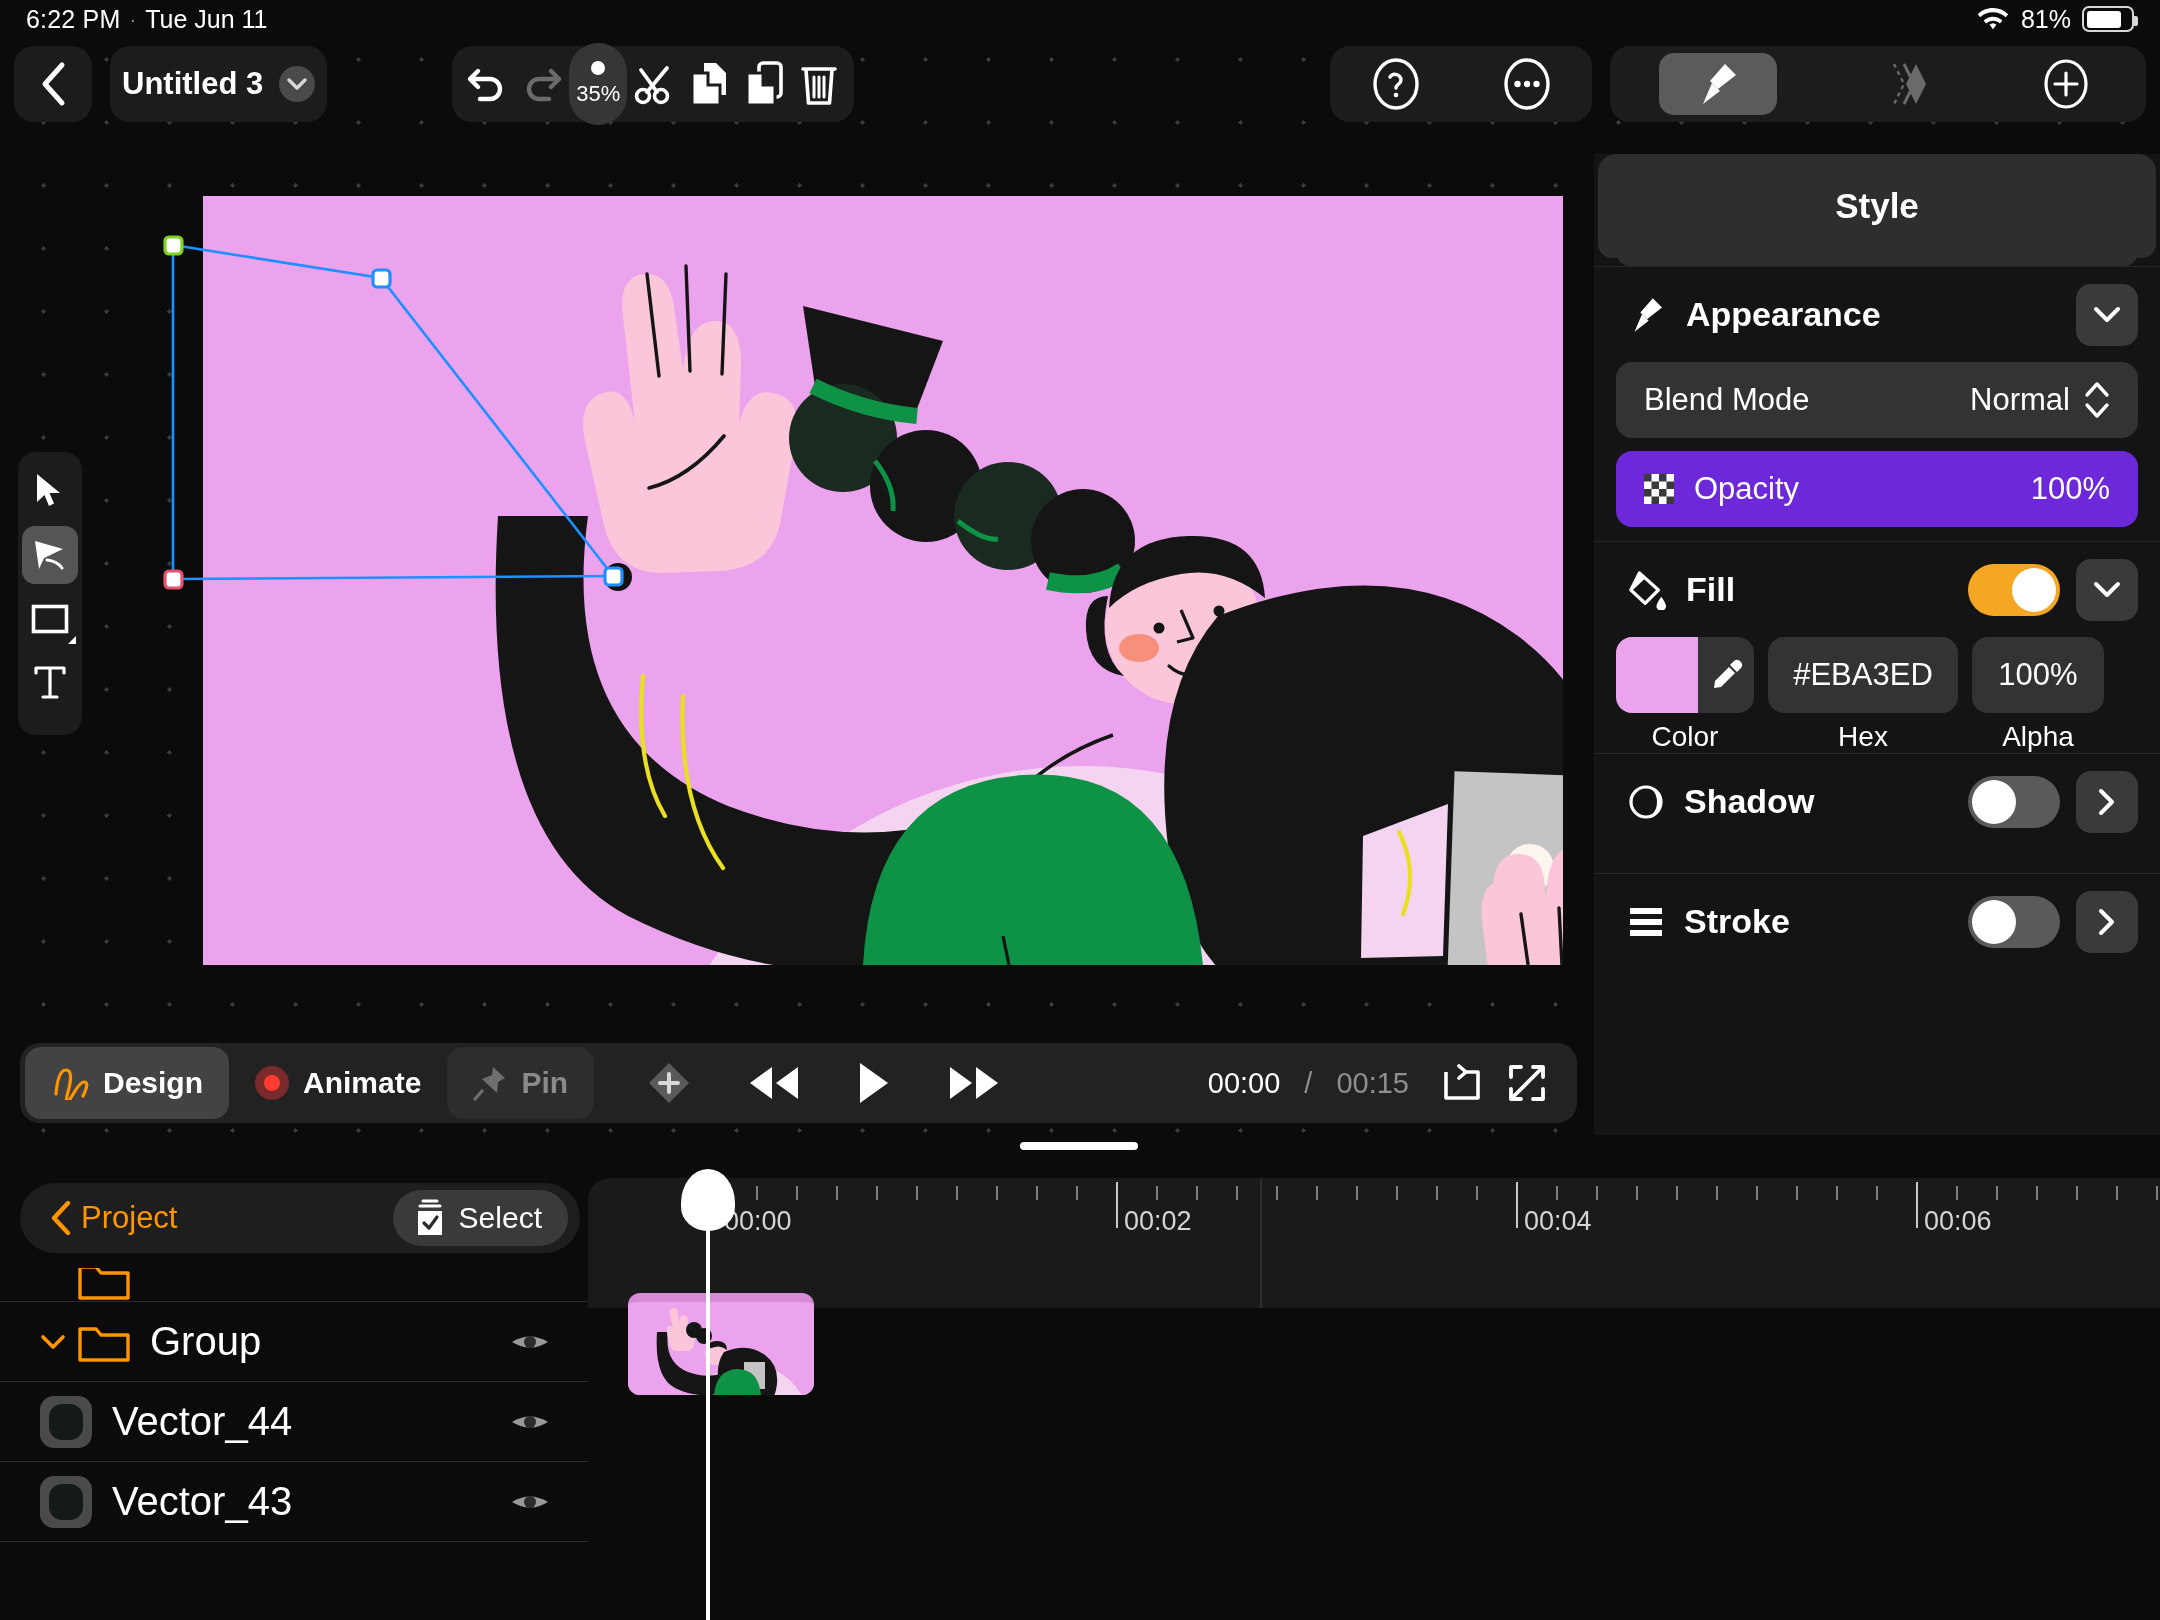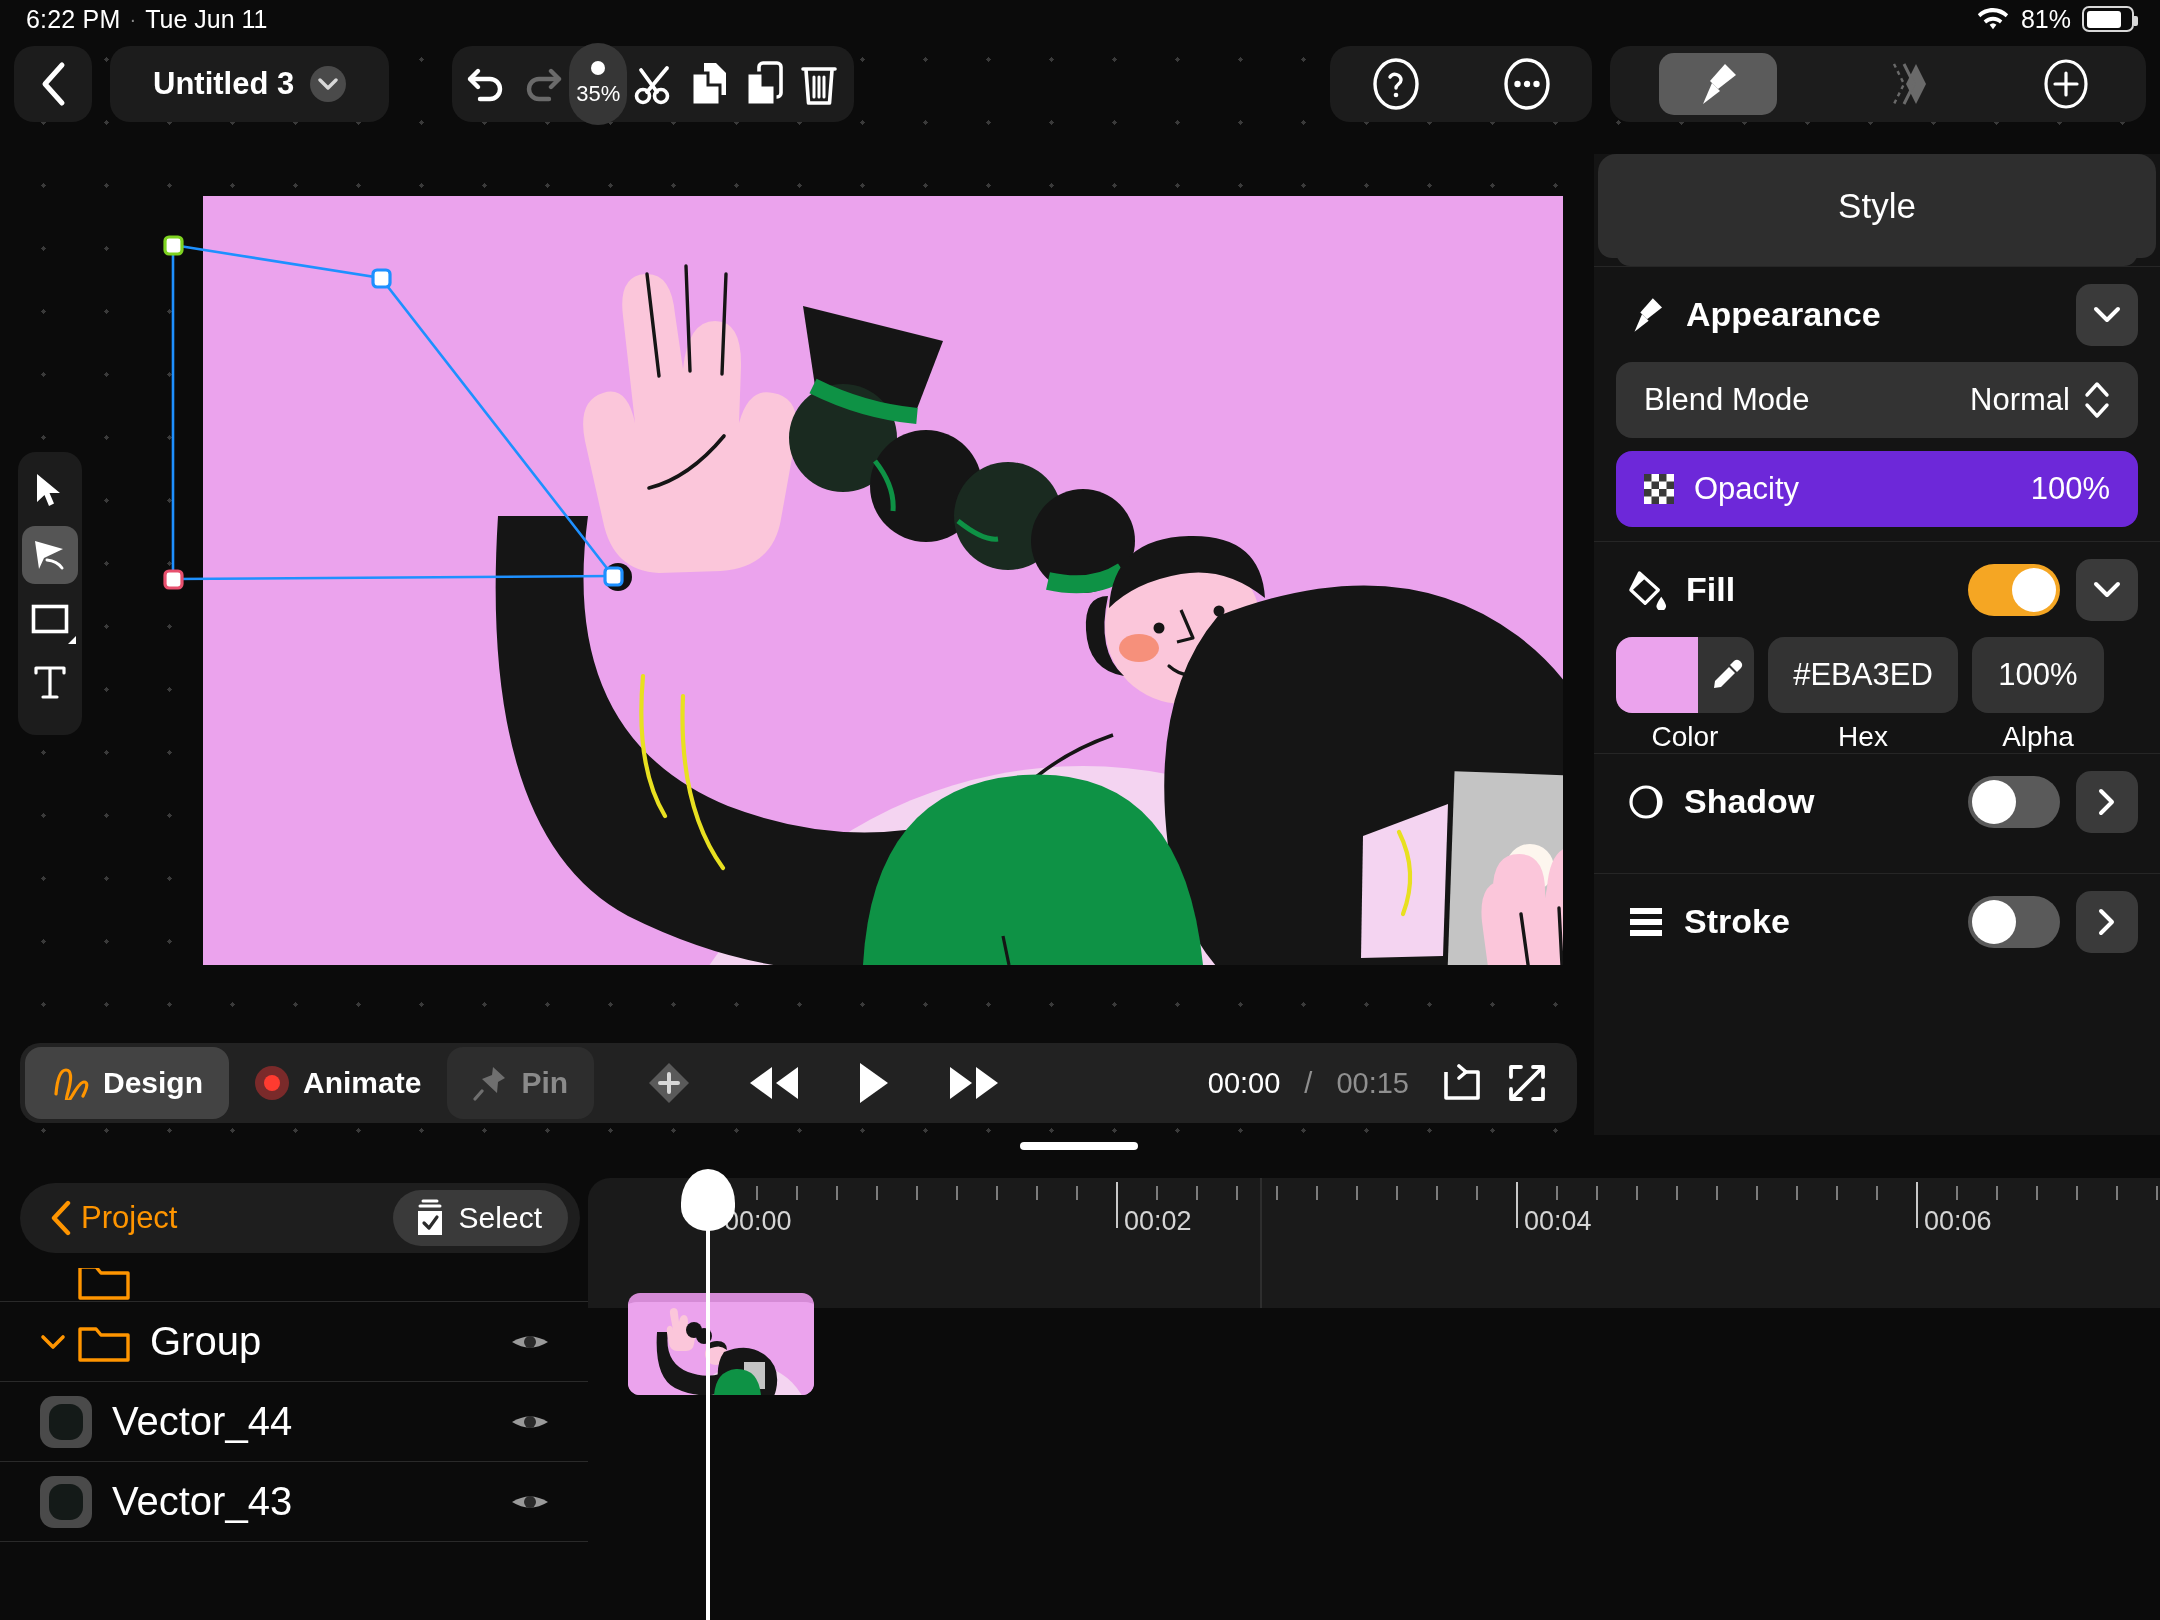--- a/index.html
+++ b/index.html
@@ -43,21 +43,21 @@
   
   .topbar {
     position: absolute; top: 46px; left: 0; width: 2160px; height: 76px; z-index: 30;
   }
   .pill {
     background: #1c1c1c; border-radius: 20px; display: flex; align-items: center;
     height: 76px;
   }
   .tb-back { position: absolute; left: 14px; width: 78px; justify-content: center; }
   .tb-title {
-    position: absolute; left: 110px; padding: 0 43px; gap: 16px;
+    position: absolute; left: 110px; padding: 0 12px; gap: 16px;
     color: #fff; font-size: 31px; font-weight: 700;
   }
   .chev-circle {
     width: 36px; height: 36px; border-radius: 50%; background: #4a4a4a;
     display: flex; align-items: center; justify-content: center;
   }
   .tb-tools {
     position: absolute; left: 452px; width: 402px; justify-content: space-around;
     padding: 0 8px;
   }
@@ -192,21 +192,21 @@
   .tl-divider { position: absolute; top: 25px; width: 2px; height: 130px; background: #2e2e2e; }
 
   
   .stylepanel {
     position: absolute; left: 1594px; top: 154px; width: 566px; height: 981px;
     background: #141414; z-index: 28;
   }
   .sp-header {
     height: 104px; background: #2e2e2e; border-radius: 18px 18px 14px 14px;
     display: flex; align-items: center; justify-content: center;
-    color: #fff; font-size: 35px; font-weight: 400; margin: 0 4px;
+    color: #fff; font-size: 35px; font-weight: 700; margin: 0 4px;
   }
   .sp-strip { height: 16px; margin: -8px 22px 0; background: #2e2e2e;
     border-radius: 0 0 14px 14px; }
   .sec-head {
     height: 96px; display: flex; align-items: center; padding: 0 22px 0 34px;
     border-top: 1.5px solid #262626;
   }
   .sec-title { color: #fff; font-size: 34px; font-weight: 700; margin-left: 20px; }
   .sec-spacer { margin-left: auto; display: flex; align-items: center; gap: 16px; }
   .chev-box {

